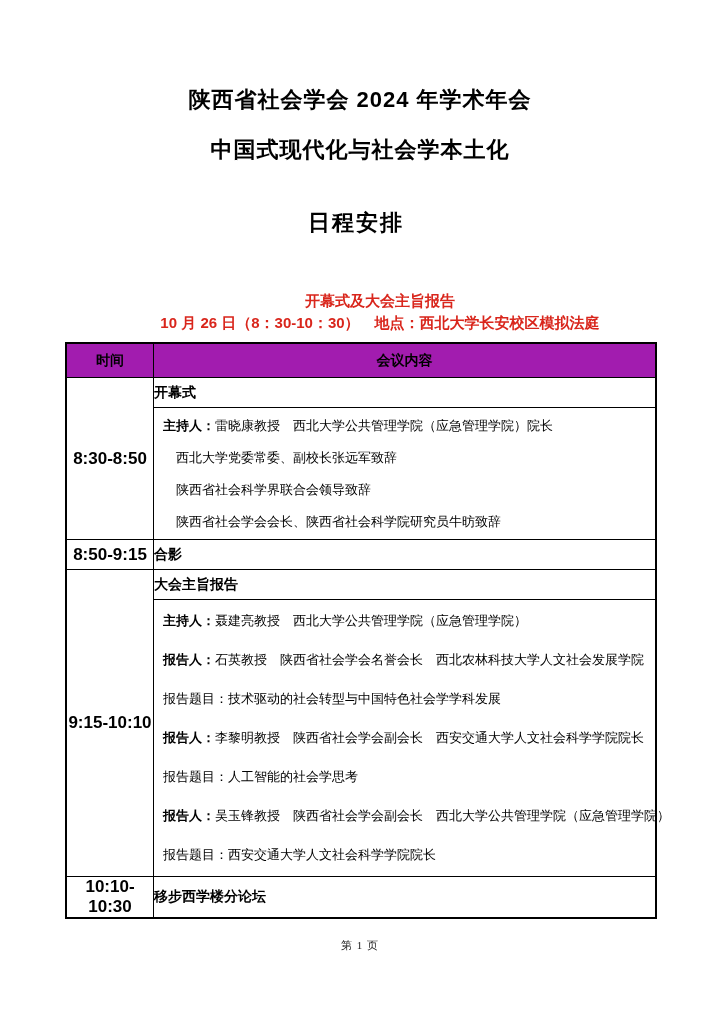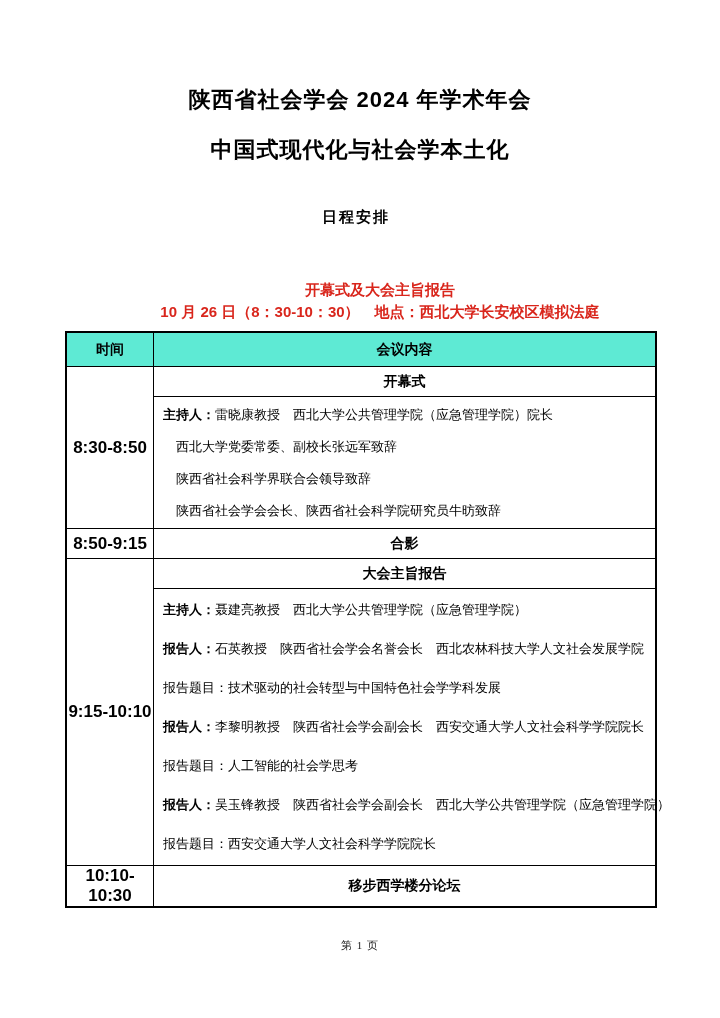--- a/index.html
+++ b/index.html
@@ -17,21 +17,21 @@
   .title-line {
     font-family: "Liberation Sans", sans-serif;
     font-size: 22px;
     font-weight: 700;
     line-height: 24px;
     margin: 0 0 26px 0;
     letter-spacing: 1px;
   }
   .agenda-title {
     font-family: "Liberation Sans", sans-serif;
-    font-size: 15px;
+    font-size: 22px;
     font-weight: 700;
     margin: 46px 8px 0 0;
     letter-spacing: 2px;
   }
   .session-heading {
     margin-top: 52px;
     text-align: center;
     color: #d9261c;
     font-family: "Liberation Sans", sans-serif;
     font-weight: 700;
@@ -44,39 +44,38 @@
     margin: 8px 0 0 65px;
     width: 592px;
     border: 2px solid #000000;
     table-layout: fixed;
   }
   table.schedule th, table.schedule td {
     border: 1px solid #000000;
     padding: 0;
   }
   th.col-head {
-    background: #5eead4;
+    background: #a21caf;
     height: 33px;
     font-family: "Liberation Sans", sans-serif;
     font-size: 14px;
     font-weight: 700;
     text-align: center;
   }
   th.col-time { width: 86px; }
   td.time-cell {
     width: 86px;
     text-align: center;
     vertical-align: middle;
     font-family: "Liberation Sans", sans-serif;
     font-weight: 700;
     font-size: 17px;
   }
   td.sect-cell {
     height: 29px;
-    text-align: center;
     vertical-align: middle;
     font-family: Liberation Sans, sans-serif;
     font-weight: 700;
     font-size: 14px;
   }
   td.content-cell { vertical-align: middle; padding: 4px 4px; }
   td.content-cell p {
     margin: 3px;
     padding-left: 6px;
     font-size: 13px;

